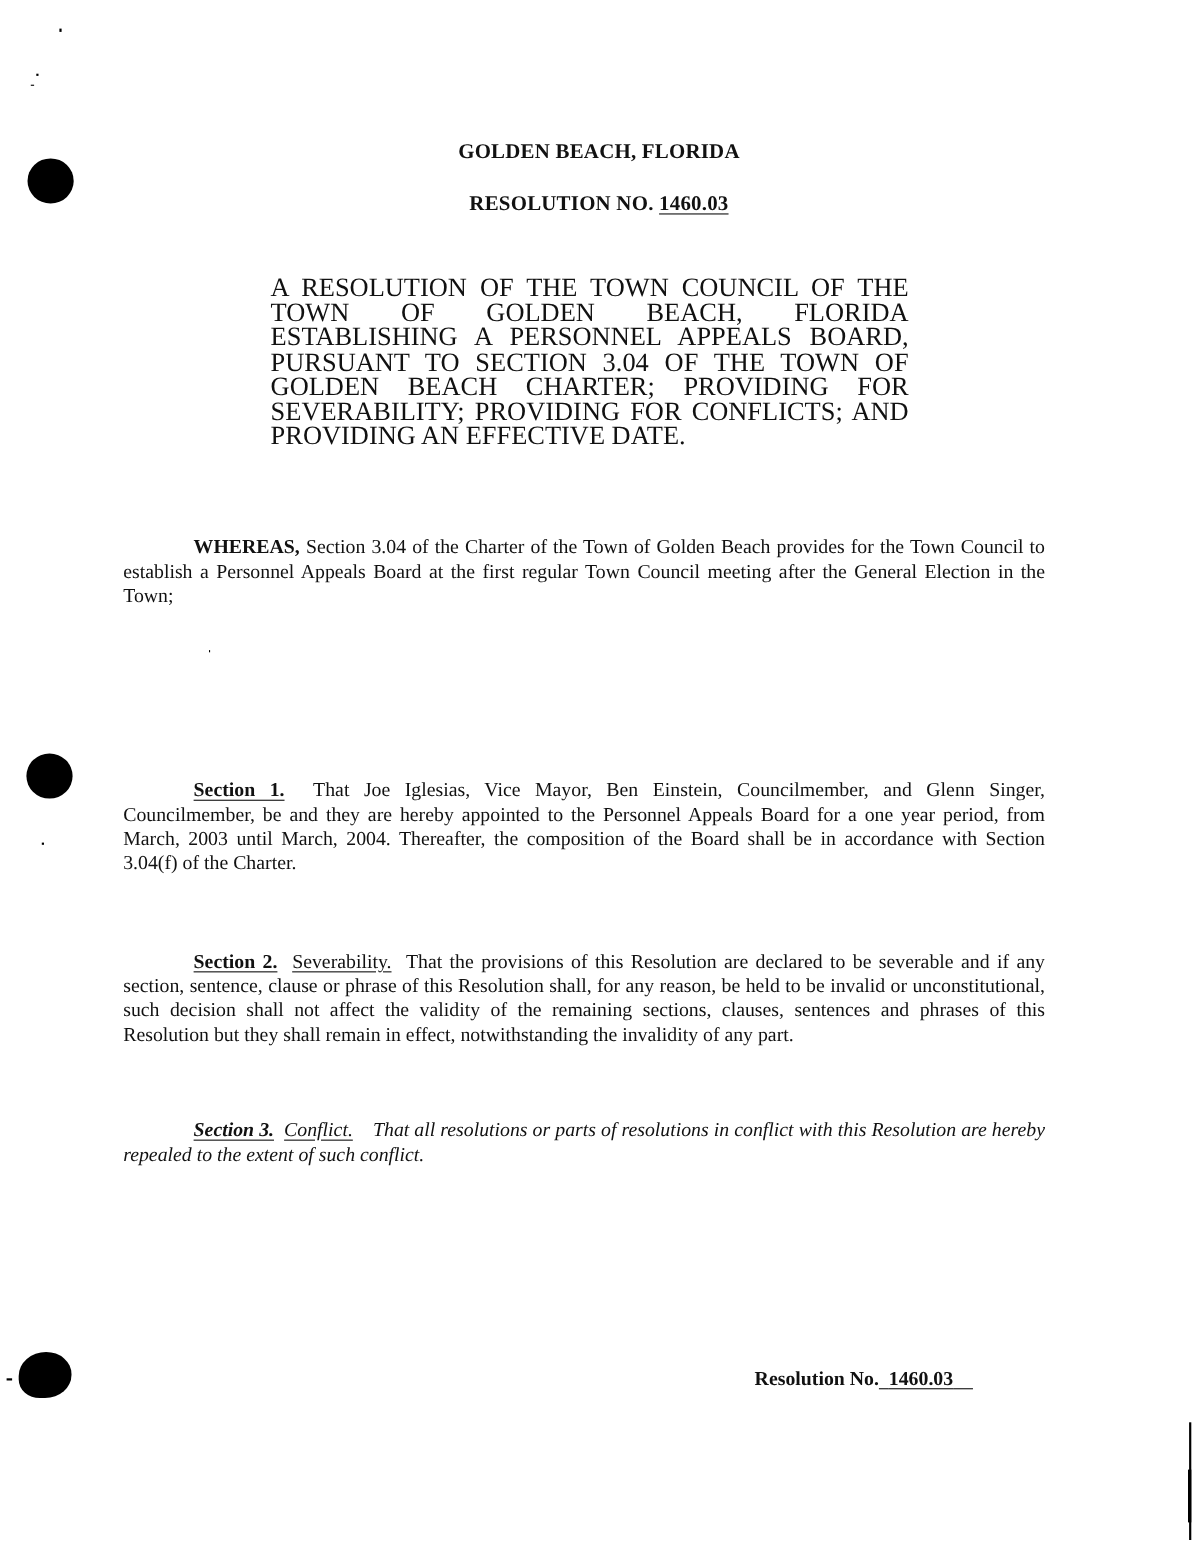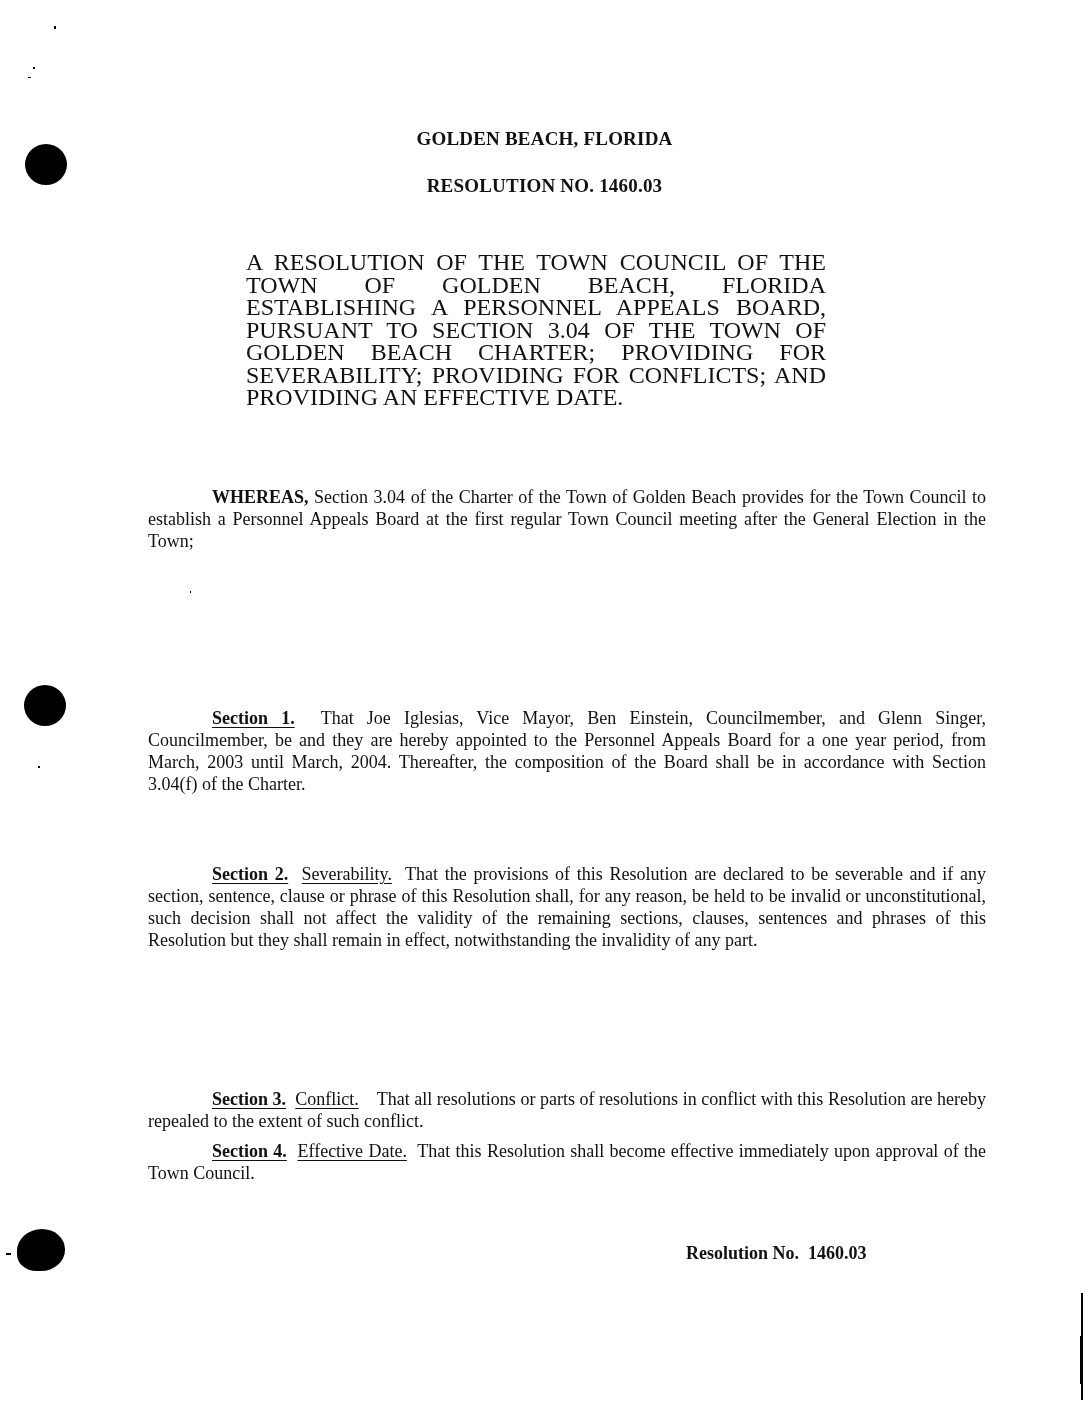--- a/index.html
+++ b/index.html
@@ -38,40 +38,40 @@
     .center-title {
       position: absolute;
       left: 0;
       width: 1089px;
       text-align: center;
       font-weight: bold;
       font-size: 19px;
       letter-spacing: 0.2px;
     }
     .u {
+      text-decoration: underline;
       text-underline-offset: 3px;
     }
     .caption {
       position: absolute;
       left: 246px;
       top: 251px;
       width: 580px;
       font-size: 24px;
       line-height: 22.5px;
       text-align: justify;
       text-align-last: left;
     }
     .para {
       position: absolute;
       left: 112px;
       width: 838px;
       font-size: 18px;
       line-height: 22px;
       text-align: justify;
-      margin-left: 36px;
     }
     .para .lead-bold {
       font-weight: bold;
     }
     .para .indent {
       display: inline-block;
       width: 64px;
     }
     .resolved {
       position: absolute;
@@ -126,21 +126,20 @@
 
   <div class="caption">A RESOLUTION OF THE TOWN COUNCIL OF THE TOWN OF GOLDEN BEACH, FLORIDA ESTABLISHING A PERSONNEL APPEALS BOARD, PURSUANT TO SECTION 3.04 OF THE TOWN OF GOLDEN BEACH CHARTER; PROVIDING FOR SEVERABILITY; PROVIDING FOR CONFLICTS; AND PROVIDING AN EFFECTIVE DATE.</div>
 
   <div class="para" style="top:486px;"><span class="indent"></span><span class="lead-bold">WHEREAS,</span> <span>Section 3.04 of the Charter of the Town of Golden Beach provides for the Town Council to establish a Personnel Appeals Board at the first regular Town Council meeting after the General Election in the Town;</span></div>
 
 
   <div class="para" style="top:707px;"><span class="indent"></span><span class="sec-head">Section 1.</span>&nbsp; <span>That Joe Iglesias, Vice Mayor, Ben Einstein, Councilmember, and Glenn Singer, Councilmember, be and they are hereby appointed to the Personnel Appeals Board for a one year period, from March, 2003 until March, 2004.  Thereafter, the composition of the Board shall be in accordance with Section 3.04(f) of the Charter.</span></div>
 
   <div class="para" style="top:863px;"><span class="indent"></span><span class="sec-head">Section 2.</span>&nbsp; <span class="sec-title">Severability.</span>&nbsp; <span>That the provisions of this Resolution are declared to be severable and if any section, sentence, clause or phrase of this Resolution shall, for any reason, be held to be invalid or unconstitutional, such decision shall not affect the validity of the remaining sections, clauses, sentences and phrases of this Resolution but they shall remain in effect, notwithstanding the invalidity of any part.</span></div>
 
-  <div class="para" style="top:1088px;"><span class="indent"></span><span class="sec-head">Section 3.</span>&nbsp;&nbsp;<span class="sec-title">Conflict.</span>&nbsp;&nbsp;&nbsp; <span>That all resolutions or parts of resolutions in conflict with this Resolution are hereby repealed to the extent of such conflict.</span></div>
+  <div class="para" style="top:1016px;font-style:italic;"><span class="indent"></span><span class="sec-head">Section 3.</span>&nbsp;&nbsp;<span class="sec-title">Conflict.</span>&nbsp;&nbsp;&nbsp; <span>That all resolutions or parts of resolutions in conflict with this Resolution are hereby repealed to the extent of such conflict.</span></div>
 
-  <div class="para" style="top:1140px;"><span class="indent"></span><span class="sec-head">Section 4.</span>&nbsp; <span class="sec-title">Effective Date.</span>&nbsp; <span>That this Resolution shall become effective immediately upon approval of the Town Council.</span></div>
 
   <div class="footer-res">
     <span>Resolution No.</span><span class="u">&nbsp;&nbsp;<span>1460.03</span>&nbsp;&nbsp;&nbsp;&nbsp;</span>
   </div>
 
 </div>
 
 </body></html>

